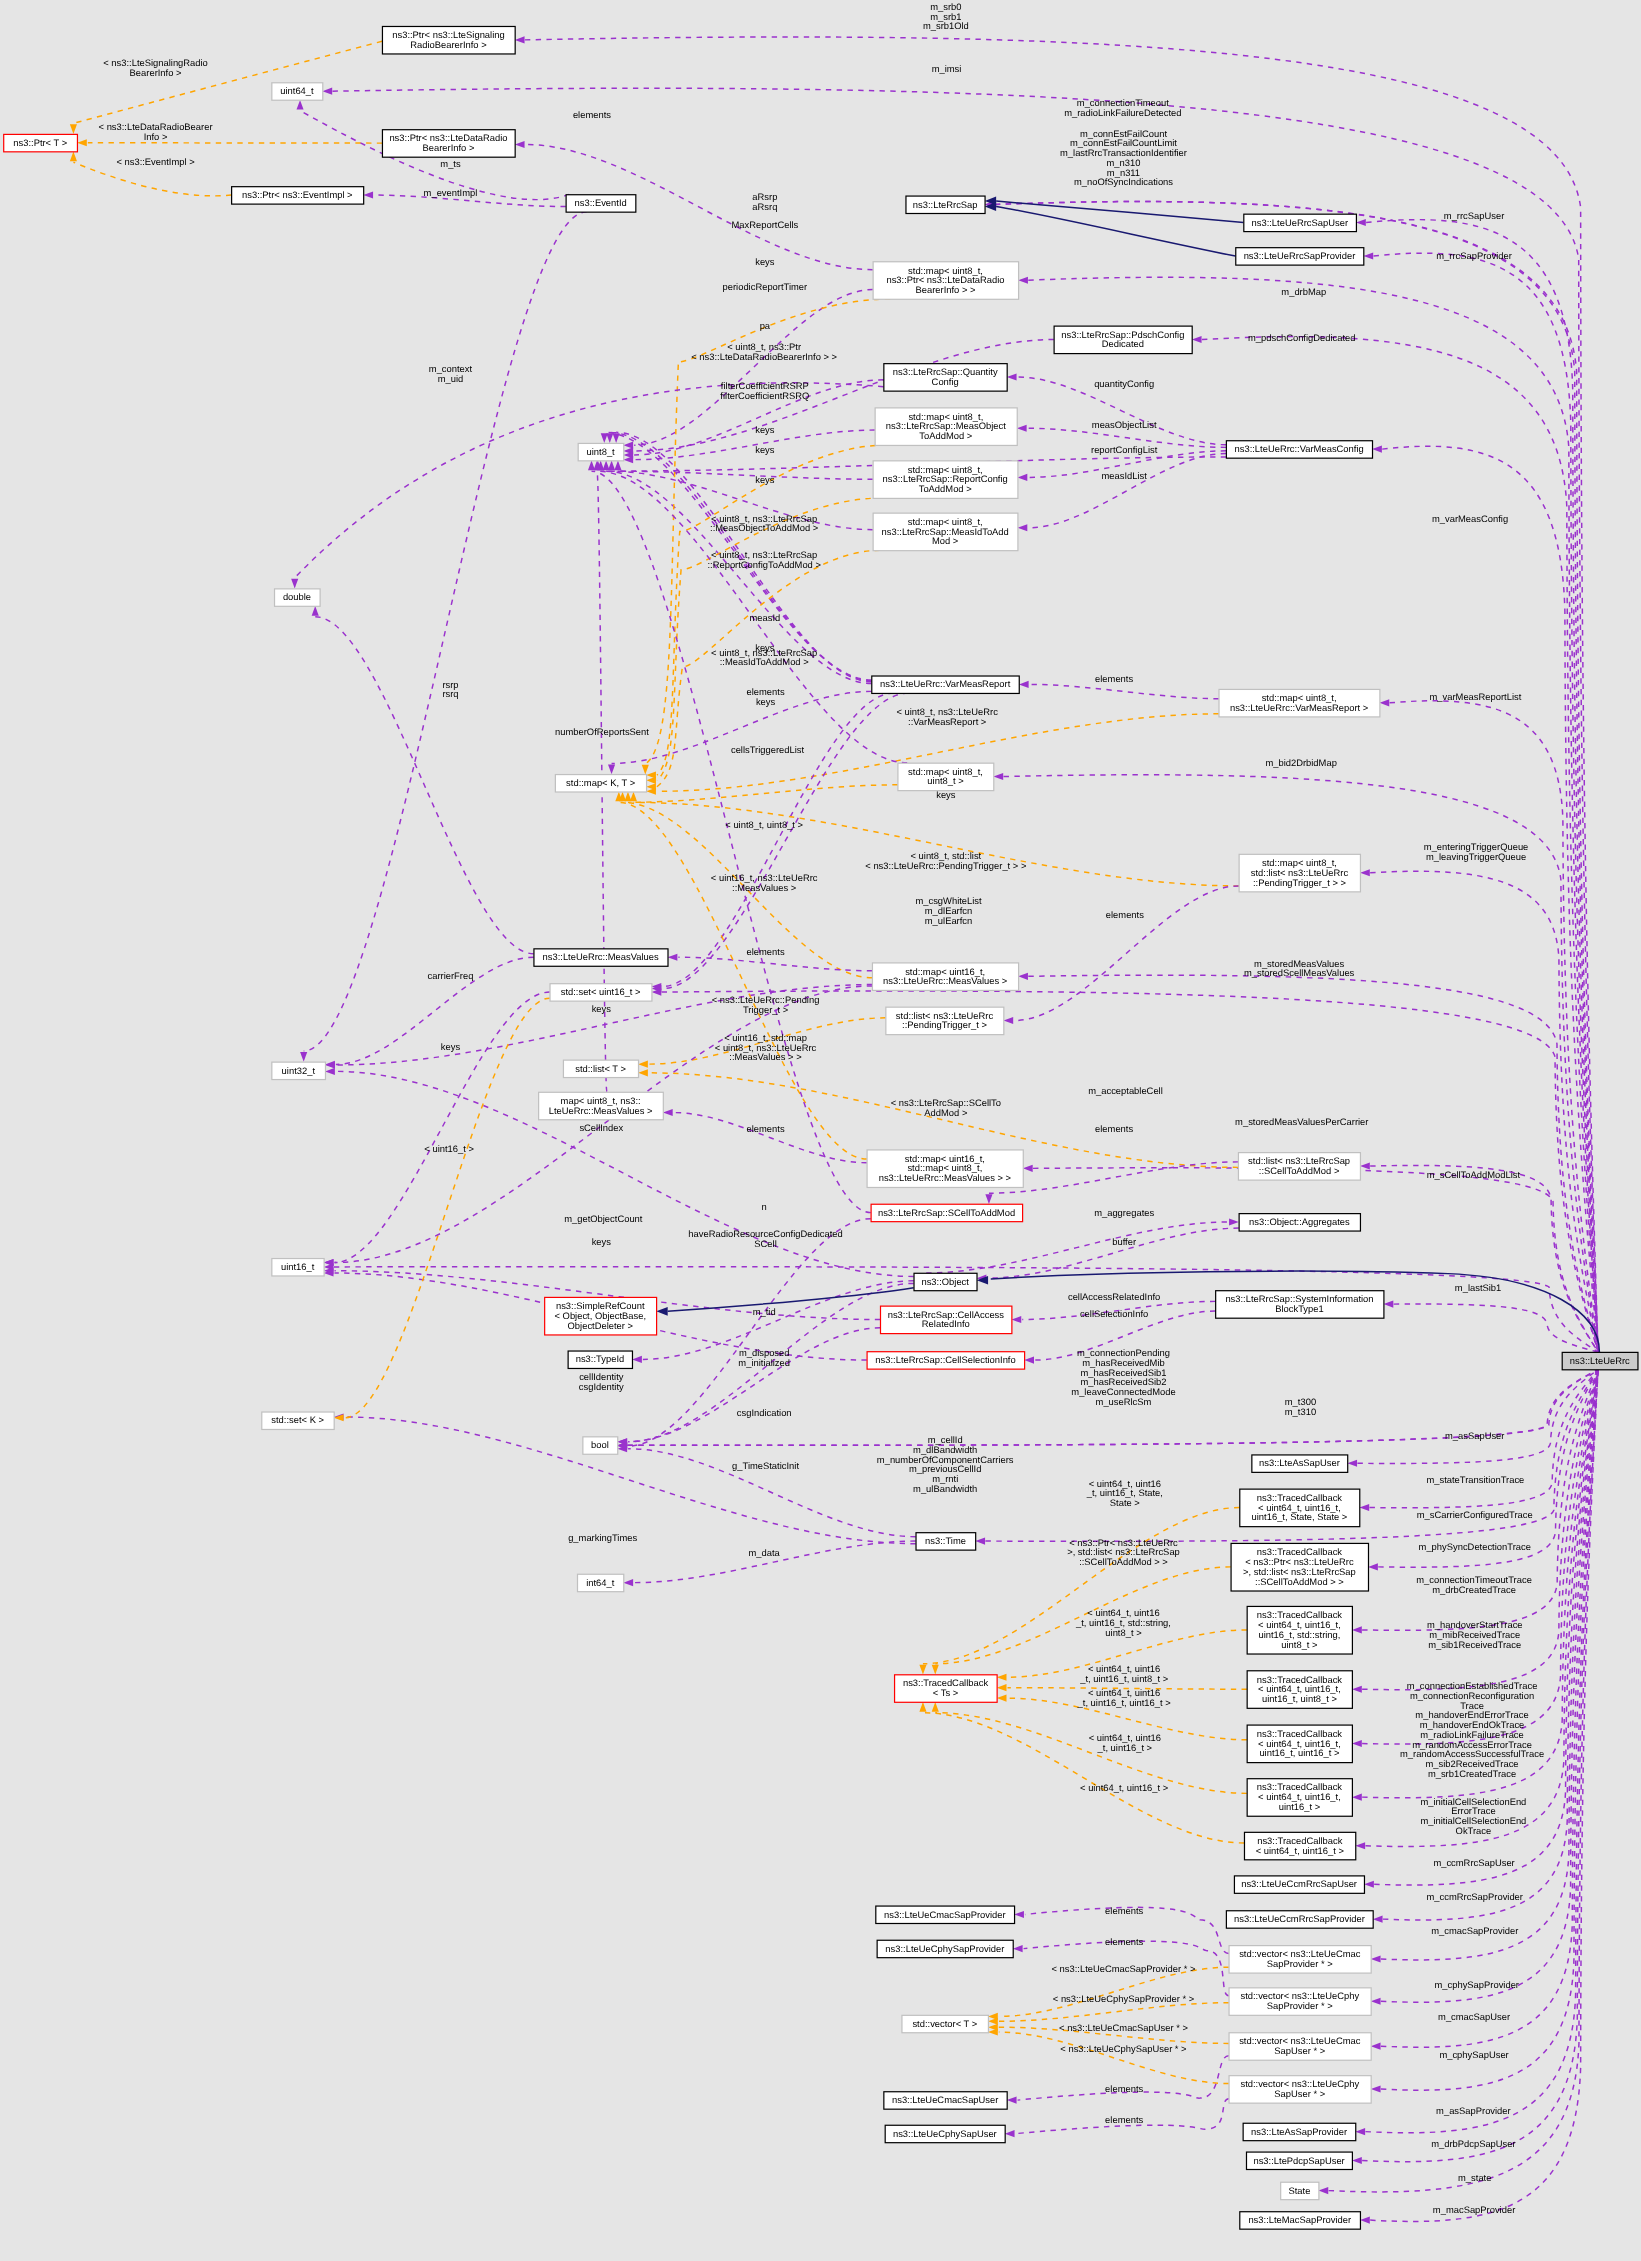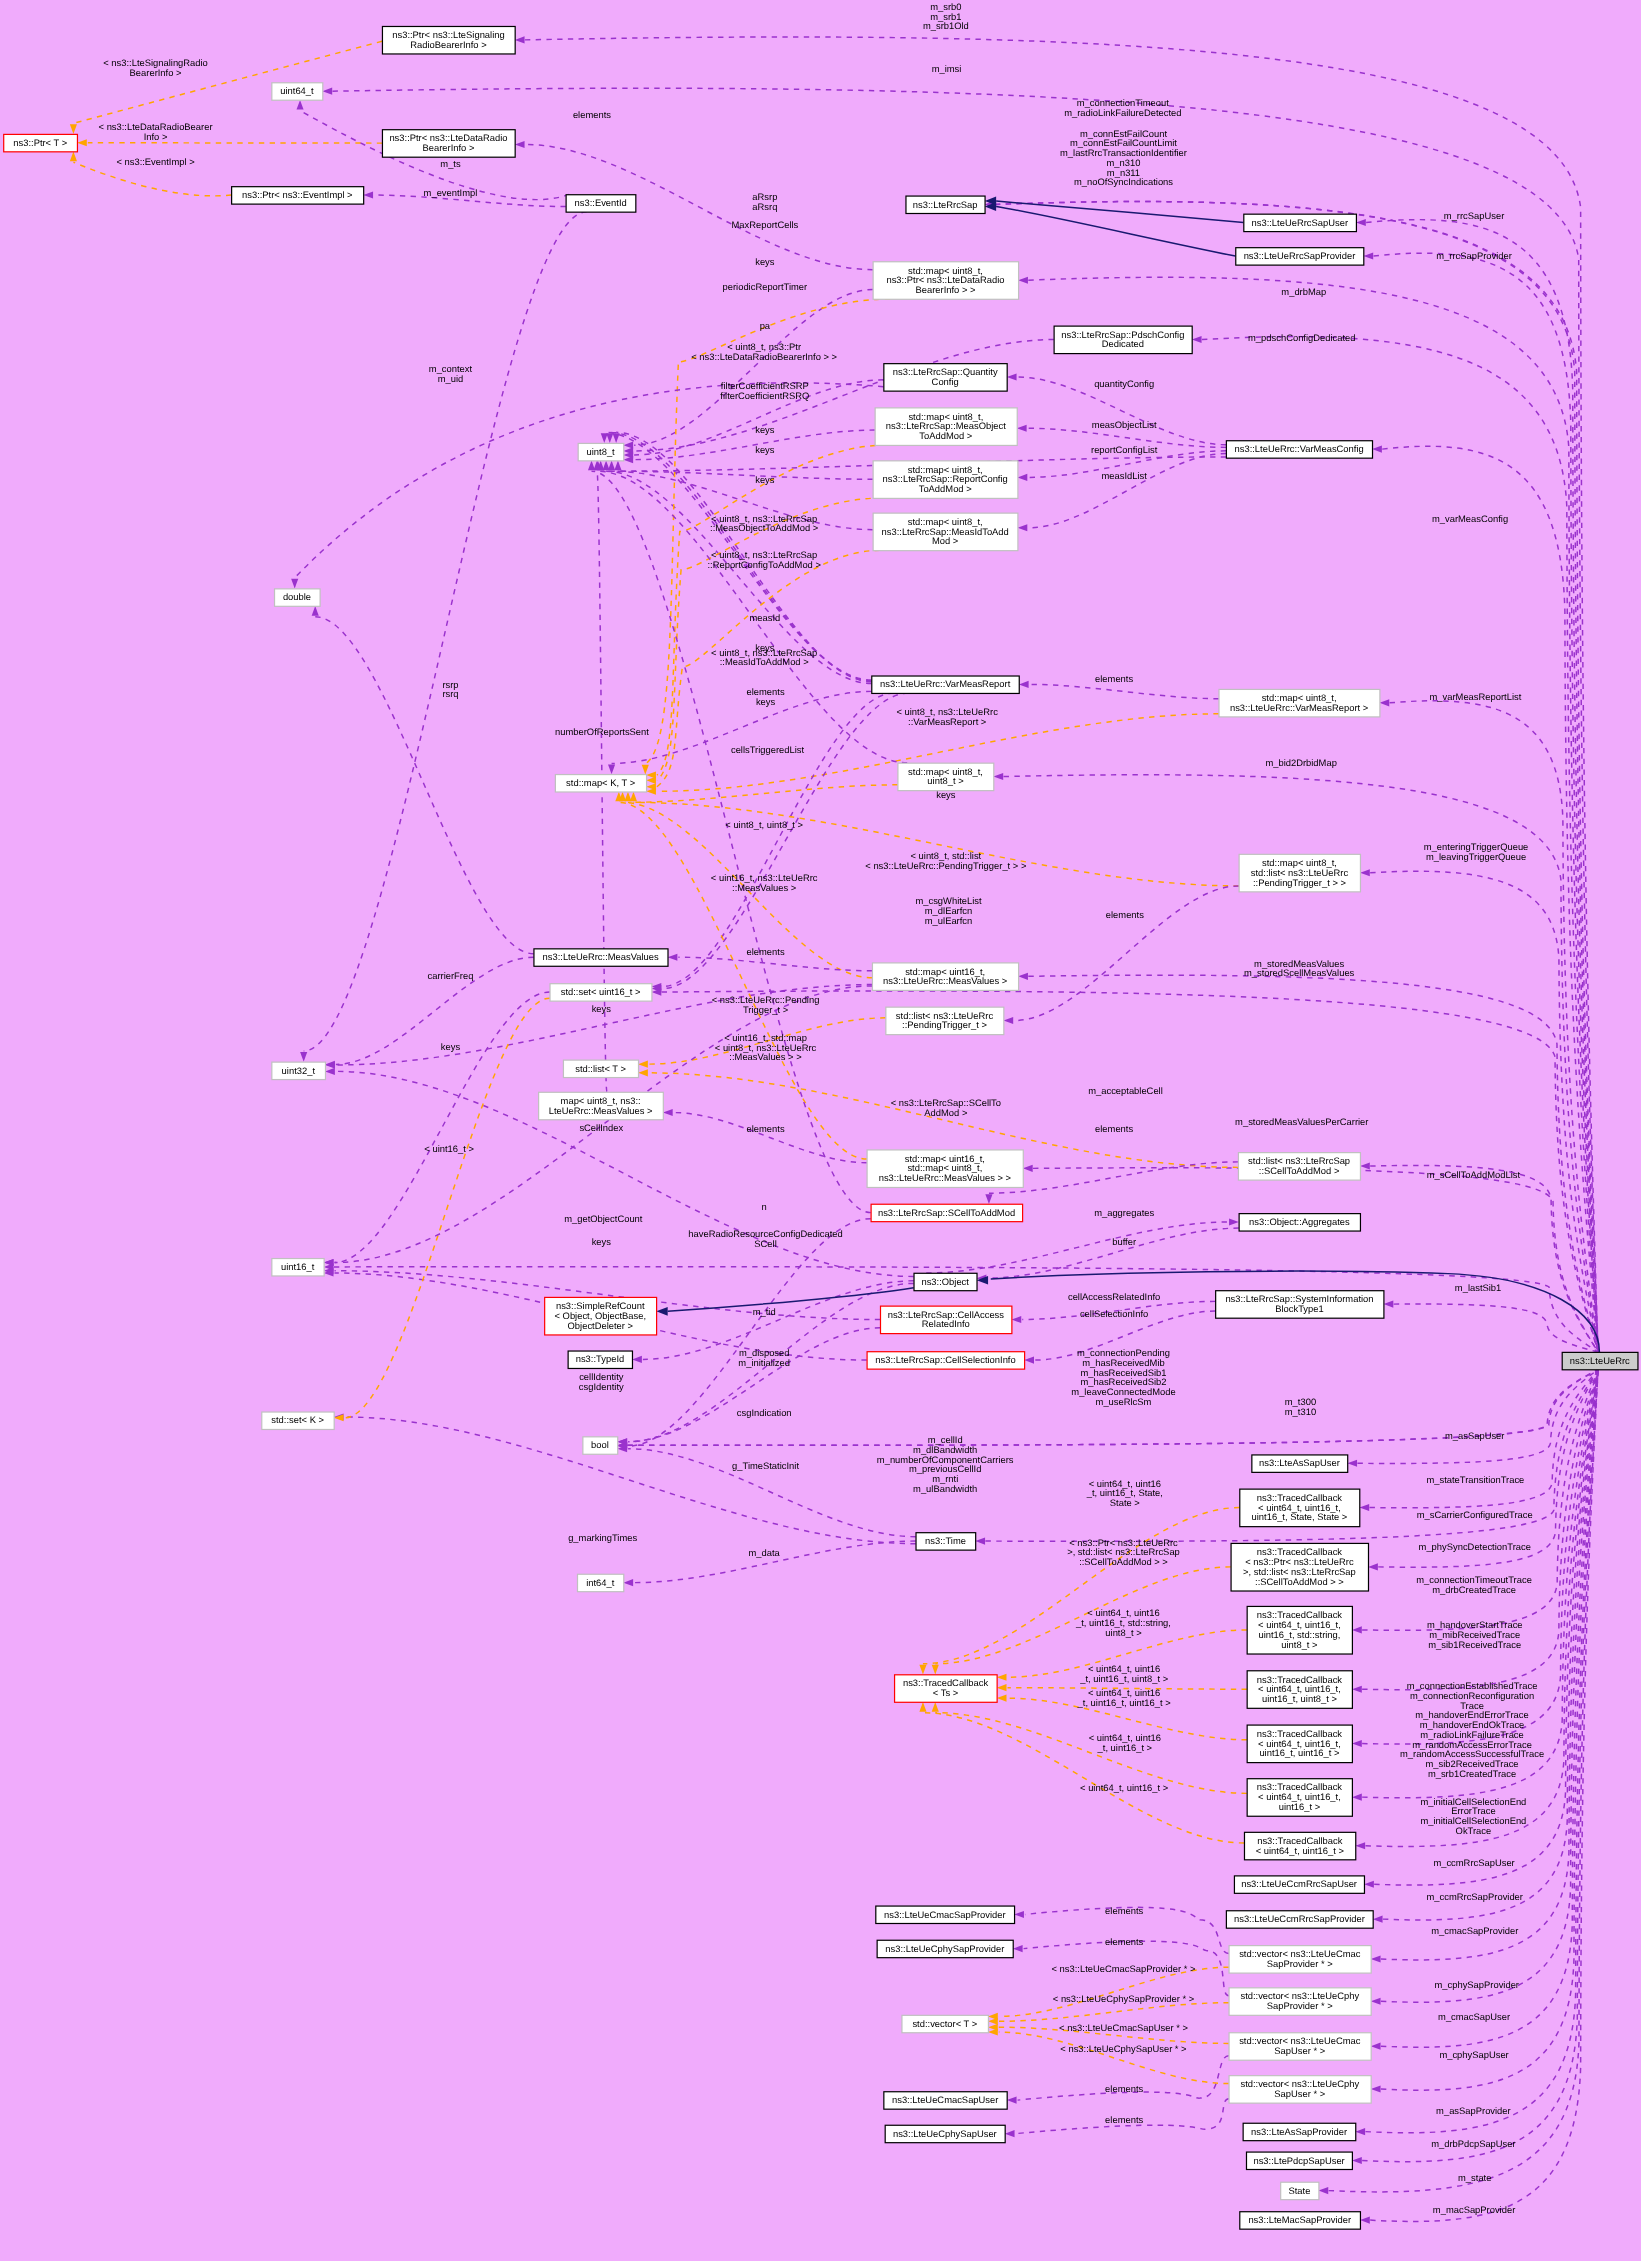--- a/index.html
+++ b/index.html
@@ -1,17 +1,17 @@
 <!DOCTYPE html>
 <html style="font-size:10.7px"><head>
 <meta charset="utf-8">
 <title>ns3::LteUeRrc Collaboration diagram</title>
 <style>
 html,body{margin:0;padding:0;background:#ffffff;-webkit-font-smoothing:antialiased;text-rendering:geometricPrecision;}
-#diagram{position:relative;width:1641px;height:2261px;background:#f0abfc;overflow:hidden;}
+#diagram{position:relative;width:1641px;height:2261px;background:#e5e5e5;overflow:hidden;}
 svg#svgroot{display:block;}
 .nodelabel{font-family:"Liberation Sans",sans-serif;font-size:14px;fill:#000000;}
 text{-webkit-font-smoothing:antialiased;}
 .edgelabel{font-family:"Liberation Sans",sans-serif;font-size:14px;fill:#000000;}
 </style>
 </head>
 <body>
 
 <div id="diagram">
   <svg id="svgroot" width="1641" height="2261" viewBox="0 0 2448 3373">

